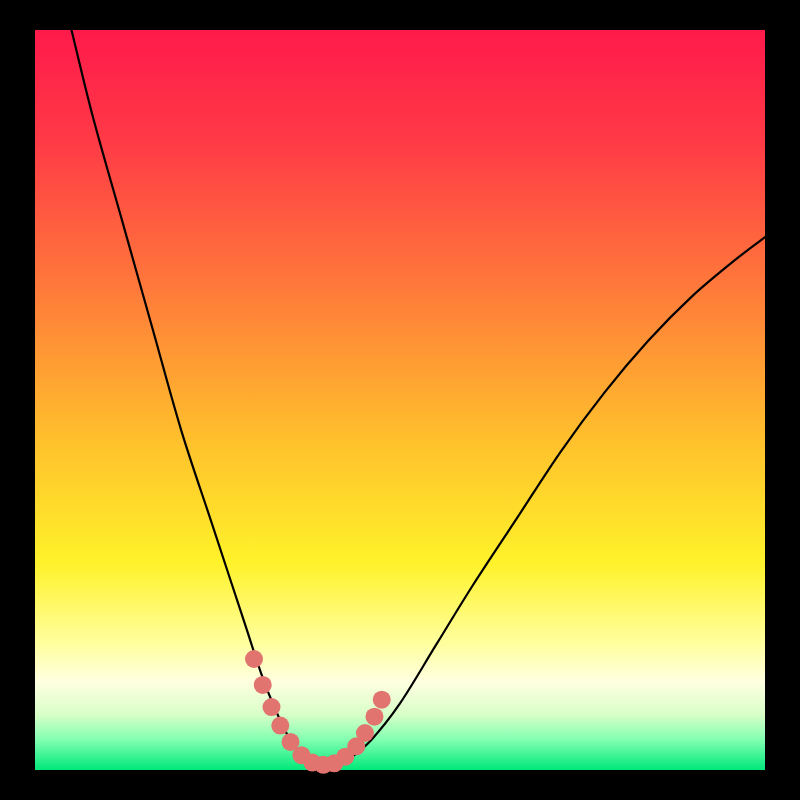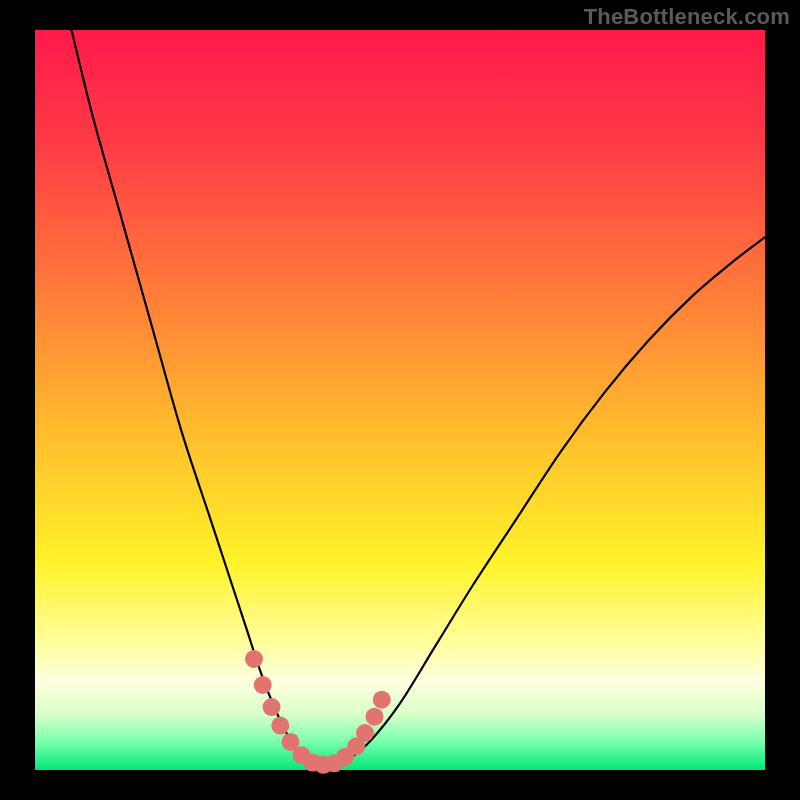--- a/index.html
+++ b/index.html
@@ -30,21 +30,20 @@
   svg {
     position: absolute;
     top: 0;
     left: 0;
   }
 </style>
 </head>
 <body>
 
 <div class="stage">
-  <div class="watermark">TheBottleneck.com</div>
 
   <svg id="chart-svg" width="800" height="800" viewBox="0 0 800 800">
     <defs>
       <linearGradient id="bg-grad" x1="0" y1="0" x2="0" y2="1">
           <stop offset="0%" stop-color="#ff1a4b"></stop>
           <stop offset="15%" stop-color="#ff3a46"></stop>
           <stop offset="35%" stop-color="#ff7a3a"></stop>
           <stop offset="55.00000000000001%" stop-color="#ffbf2c"></stop>
           <stop offset="72%" stop-color="#fff22a"></stop>
           <stop offset="83%" stop-color="#ffffa0"></stop>

